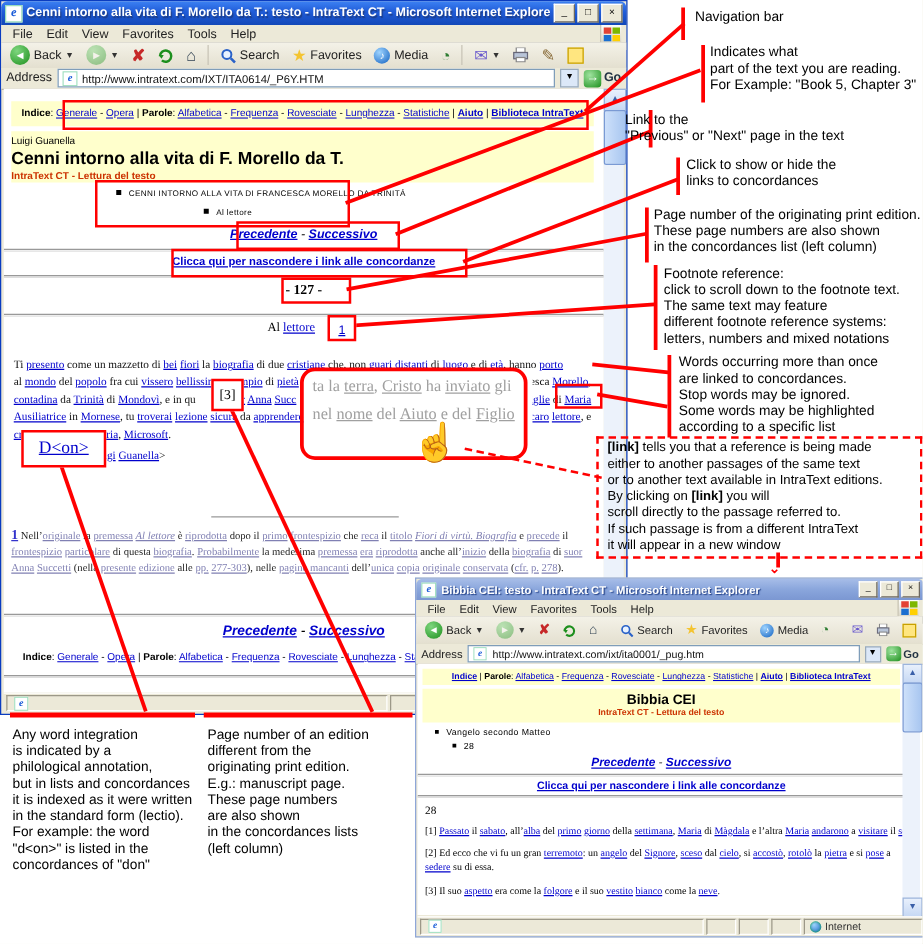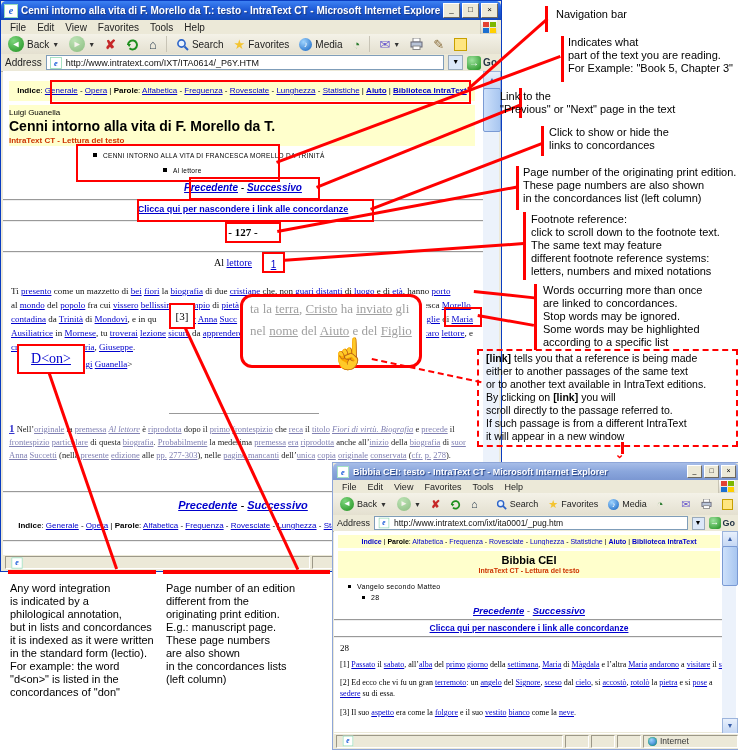--- a/index.html
+++ b/index.html
@@ -224,21 +224,21 @@
       <span class="pright"><span class="sg-t">ncesca </span><span class="sg-l">Morello</span><span class="sg-t">,</span></span>
     </div>
     <div class="pline" style="top:243px;">
       <span><span class="sg-l">contadina</span><span class="sg-t"> da </span><span class="sg-l">Trinità</span><span class="sg-t"> di </span><span class="sg-l">Mondovì</span><span class="sg-t">, e in qu</span></span><span style="display:inline-block;width:24px;"></span><span><span class="sg-l">suor</span><span class="sg-t"> </span><span class="sg-l">Anna</span><span class="sg-t"> </span><span class="sg-l">Succ</span></span>
       <span class="pright"><span class="sg-t">à delle </span><span class="sg-l">Figlie</span><span class="sg-t"> di </span><span class="sg-l">Maria</span></span>
     </div>
     <div class="pline" style="top:257px;">
       <span><span class="sg-l">Ausiliatrice</span><span class="sg-t"> in </span><span class="sg-l">Mornese</span><span class="sg-t">, tu </span><span class="sg-l">troverai</span><span class="sg-t"> </span><span class="sg-l">lezione</span><span class="sg-t"> </span><span class="sg-l">sicura</span><span class="sg-t"> da </span><span class="sg-l">apprendere</span></span>
       <span class="pright" style="z-index:18;"><span class="sg-t">e, </span><span class="sg-l">caro</span><span class="sg-t"> </span><span class="sg-l">lettore</span><span class="sg-t">, e</span></span>
     </div>
-    <div class="pline" style="top:271px;"><span class="sg-l">credimi</span><span class="sg-t"> in </span><span class="sg-l">Gesù</span><span class="sg-t">, </span><span class="sg-l">Maria</span><span class="sg-t">, </span><span class="sg-l">Giuseppe</span><span class="sg-t">.</span></div>
+    <div class="pline" style="top:271px;"><span class="sg-l">credimi</span><span class="sg-t"> in </span><span class="sg-l">Gesù</span><span class="sg-t">, </span><span class="sg-l">Maria</span><span class="sg-t">, </span><span class="sg-l">Microsoft</span><span class="sg-t">.</span></div>
     <div class="pline" style="top:288px;">
       <span style="display:inline-block;width:72px;"></span><span><span class="sg-l">igi</span><span class="sg-t"> </span><span class="sg-l">Guanella</span><span class="sg-t">&gt;</span></span>
     </div>
 
     <div class="abs" style="left:166px;top:342px;width:150px;height:1px;background:#999;"></div>
     <div class="abs fnote" style="left:6px;top:351px;width:468px;"><span class="sg-flb">1</span><span class="sg-t"> Nell’</span><span class="sg-fl">originale</span><span class="sg-t"> la </span><span class="sg-fl">premessa</span><span class="sg-t"> </span><span class="sg-ifl">Al lettore</span><span class="sg-t"> è </span><span class="sg-fl">riprodotta</span><span class="sg-t"> dopo il </span><span class="sg-fl">primo</span><span class="sg-t"> </span><span class="sg-fl">frontespizio</span><span class="sg-t"> che </span><span class="sg-fl">reca</span><span class="sg-t"> il </span><span class="sg-fl">titolo</span><span class="sg-t"> </span><span class="sg-ifl">Fiori di virtù. Biografia</span><span class="sg-t"> e </span><span class="sg-fl">precede</span><span class="sg-t"> il </span><span class="sg-fl">frontespizio</span><span class="sg-t"> </span><span class="sg-fl">particolare</span><span class="sg-t"> di questa </span><span class="sg-fl">biografia</span><span class="sg-t">. </span><span class="sg-fl">Probabilmente</span><span class="sg-t"> la medesima </span><span class="sg-fl">premessa</span><span class="sg-t"> </span><span class="sg-fl">era</span><span class="sg-t"> </span><span class="sg-fl">riprodotta</span><span class="sg-t"> anche all’</span><span class="sg-fl">inizio</span><span class="sg-t"> della </span><span class="sg-fl">biografia</span><span class="sg-t"> di </span><span class="sg-fl">suor</span><span class="sg-t"> </span><span class="sg-fl">Anna</span><span class="sg-t"> </span><span class="sg-fl">Succetti</span><span class="sg-t"> (nella </span><span class="sg-fl">presente</span><span class="sg-t"> </span><span class="sg-fl">edizione</span><span class="sg-t"> alle </span><span class="sg-fl">pp.</span><span class="sg-t"> </span><span class="sg-fl">277-303</span><span class="sg-t">), nelle </span><span class="sg-fl">pagine</span><span class="sg-t"> </span><span class="sg-fl">mancanti</span><span class="sg-t"> dell’</span><span class="sg-fl">unica</span><span class="sg-t"> </span><span class="sg-fl">copia</span><span class="sg-t"> </span><span class="sg-fl">originale</span><span class="sg-t"> </span><span class="sg-fl">conservata</span><span class="sg-t"> (</span><span class="sg-fl">cfr.</span><span class="sg-t"> </span><span class="sg-fl">p.</span><span class="sg-t"> </span><span class="sg-fl">278</span><span class="sg-t">).</span></div>
 
     <div class="abs hr" style="left:0;width:480px;top:420px;"></div>
     <div class="abs pager" style="left:0;width:480px;top:428px;font-size:11px;"><span class="sg-bl">Precedente</span><span class="sg-t"> - </span><span class="sg-bl">Successivo</span></div>
     <div class="abs navstrip" style="left:0;width:480px;top:450px;"><span class="sg-b">Indice</span><span class="sg-t">: </span><span class="sg-l">Generale</span><span class="sg-t"> - </span><span class="sg-l">Opera</span><span class="sg-t"> | </span><span class="sg-b">Parole</span><span class="sg-t">: </span><span class="sg-l">Alfabetica</span><span class="sg-t"> - </span><span class="sg-l">Frequenza</span><span class="sg-t"> - </span><span class="sg-l">Rovesciate</span><span class="sg-t"> - </span><span class="sg-l">Lunghezza</span><span class="sg-t"> - </span><span class="sg-l">Statistiche</span><span class="sg-t"> | </span><span class="sg-bl">Aiuto</span><span class="sg-t"> | </span><span class="sg-bl">Biblioteca IntraText</span></div>

